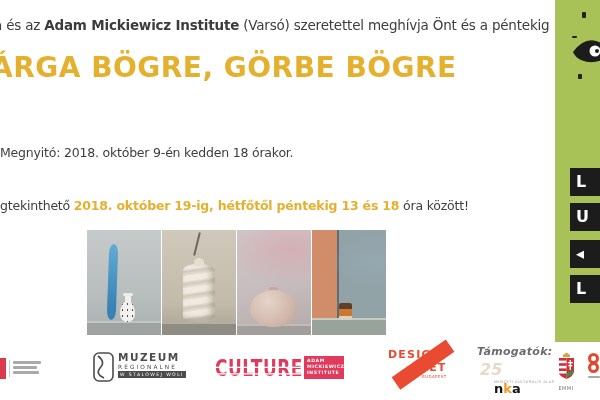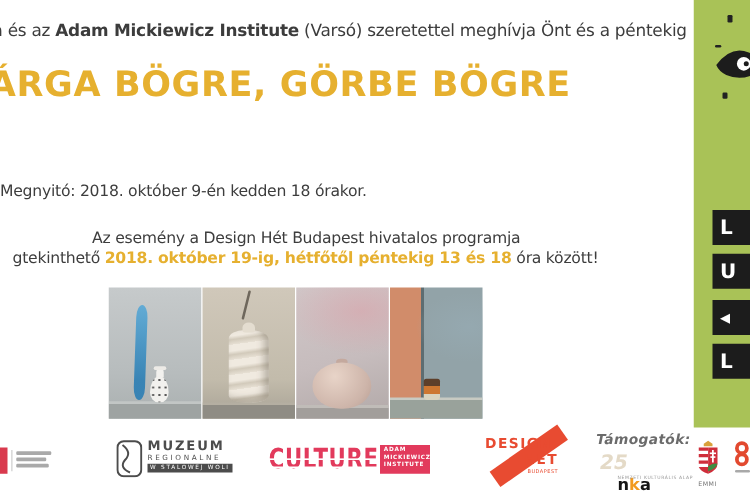--- a/index.html
+++ b/index.html
@@ -14,21 +14,21 @@
   .line1 b { font-weight:bold; }
   .title { position:absolute; top:51px; left:-9px; margin:0; white-space:nowrap;
            font-size:28px; font-weight:bold; color:#e6b02f; letter-spacing:0.5px; }
   .subtitle { position:absolute; top:99px; left:0; width:466px; text-align:center;
               font-size:14px; color:#3c3c3c; }
   .opening { position:absolute; top:145px; left:0; width:574px; text-align:left;
              font-size:12.5px; letter-spacing:-0.2px; }
   .program { position:absolute; top:182px; left:0; width:490px; text-align:center;
              font-size:12.5px; letter-spacing:-0.2px; }
   .visit { position:absolute; top:198px; left:0; white-space:nowrap;
-           font-size:12.5px; letter-spacing:-0.2px;padding-left:10px; }
+           font-size:12.5px; letter-spacing:-0.2px; }
   .visit .hl { color:#e6b02f; font-weight:bold; }
 
   
   .photos { position:absolute; top:230px; left:87px; width:299px; height:105px;
             display:flex; gap:1px; background:#fff; }
   .photo { flex:1; position:relative; overflow:hidden; }
   .ledge { position:absolute; left:0; right:0; bottom:0; }
 
   .photo1 { background:linear-gradient(180deg,#c6cacb 0%,#b7bcbd 65%,#aab0b0 100%); }
   .p1-stripe { position:absolute; left:21px; top:14px; width:9px; height:76px;
@@ -142,21 +142,20 @@
 
 <div class="canvas">
 
   <div class="line1"><span>a és az </span><b>Adam Mickiewicz Institute</b><span> (Varsó) szeretettel meghívja Önt és a péntekig</span></div>
 
   <h1 class="title">ÁRGA BÖGRE, GÖRBE BÖGRE</h1>
 
 
   <div class="opening">Megnyitó: 2018. október 9-én kedden 18 órakor.</div>
 
-  <div class="program">Az esemény a Design Hét Budapest hivatalos programja</div>
 
   <div class="visit"><span>gtekinthető </span><span class="hl">2018. október 19-ig, hétfőtől péntekig 13 és 18</span><span> óra között!</span></div>
 
   <div class="photos">
     <div class="photo photo1" aria-label="white spotted vase in front of grey wall with blue painted stripe">
       <div class="p1-stripe"></div>
       <div class="ledge p1-ledge"></div>
       <div class="p1-vase-neck"></div>
       <div class="p1-vase-lip"></div>
       <div class="p1-vase-body"></div>

